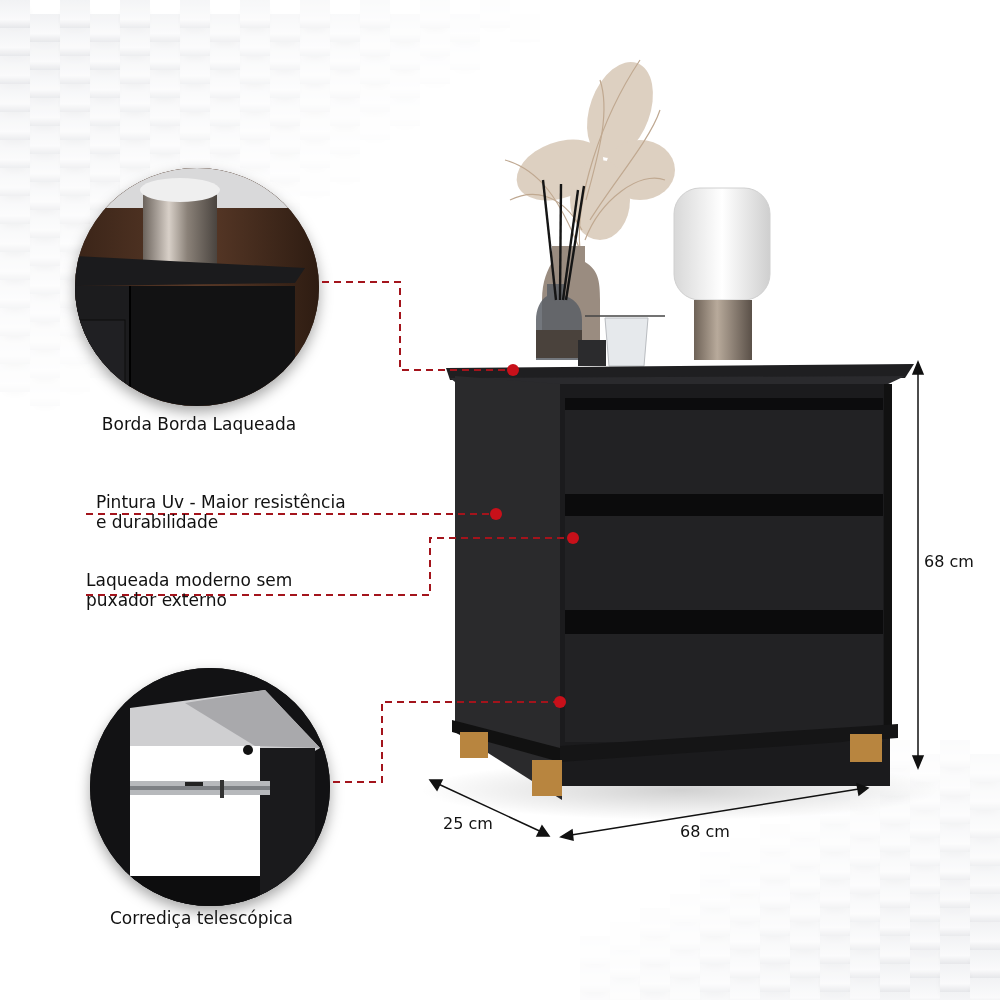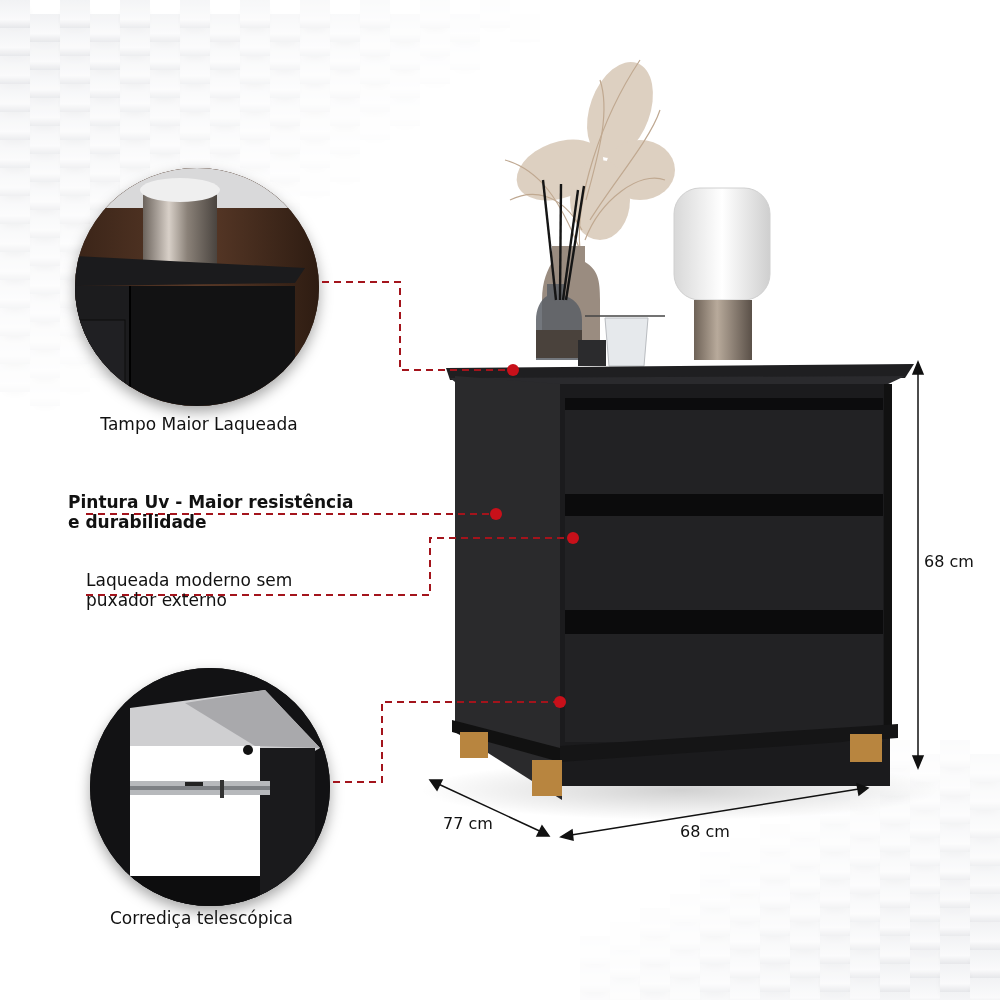--- a/index.html
+++ b/index.html
@@ -10,21 +10,21 @@
   .bg-tl { left: 0; top: 0; width: 540px; height: 400px; }
   .bg-br { right: 0; bottom: 0; width: 420px; height: 260px; }
   .tile { position: absolute; width: 30px; height: 28px; background: linear-gradient(180deg, #f1f2f4 0%, #fafafb 70%, #e6e7ea 100%); box-shadow: 0 6px 8px -4px rgba(0,0,0,0.12); }
 
   .circle { position: absolute; border-radius: 50%; overflow: hidden; box-shadow: 0 6px 14px rgba(0,0,0,0.35); }
   .circle-top { left: 75px; top: 168px; width: 244px; height: 238px; background: #3b2a20; }
   .circle-bot { left: 90px; top: 668px; width: 240px; height: 238px; background: #111; }
 
   .label { position: absolute; font-size: 17px; line-height: 20px; color: #111; }
   .lbl-top { left: 84px; top: 414px; width: 230px; text-align: center; }
-  .lbl-uv { left: 68px; top: 492px; font-weight: bold; }
+  .lbl-uv { left: 96px; top: 492px; }
   .lbl-design { left: 86px; top: 570px; }
   .lbl-slide { left: 110px; top: 908px; }
 
   .dim { position: absolute; font-size: 16px; color: #111; }
 
   svg.overlay { position: absolute; left: 0; top: 0; width: 1000px; height: 1000px; pointer-events: none; }
 </style>
 </head>
 <body>
 
@@ -409,29 +409,29 @@
     <line x1="434" y1="782" x2="546" y2="834"></line>
     <polygon points="430,780 442,780 437,790"></polygon>
     <polygon points="549,836 537,836 542,826"></polygon>
     <line x1="565" y1="836" x2="865" y2="788"></line>
     <polygon points="561,837 572,830 573,840"></polygon>
     <polygon points="868,788 857,784 859,795"></polygon>
   </g>
 </svg>
 
 <div class="label lbl-top">
-  <div>Tampo Maior Laqueada</div>
+  <div>Borda Borda Laqueada</div>
 </div>
 <div class="label lbl-uv">
   <div>Pintura Uv - Maior resistência</div>
   <div>e durabilidade</div>
 </div>
 <div class="label lbl-design">
   <div>Laqueada moderno sem</div>
   <div>puxador externo</div>
 </div>
 <div class="label lbl-slide">
   <div>Corrediça telescópica</div>
 </div>
 
 <div class="dim" style="left:924px; top:552px;">68 cm</div>
 <div class="dim" style="left:680px; top:822px;">68 cm</div>
-<div class="dim" style="left:443px; top:814px;">77 cm</div>
+<div class="dim" style="left:443px; top:814px;">25 cm</div>
 
 </body></html>

